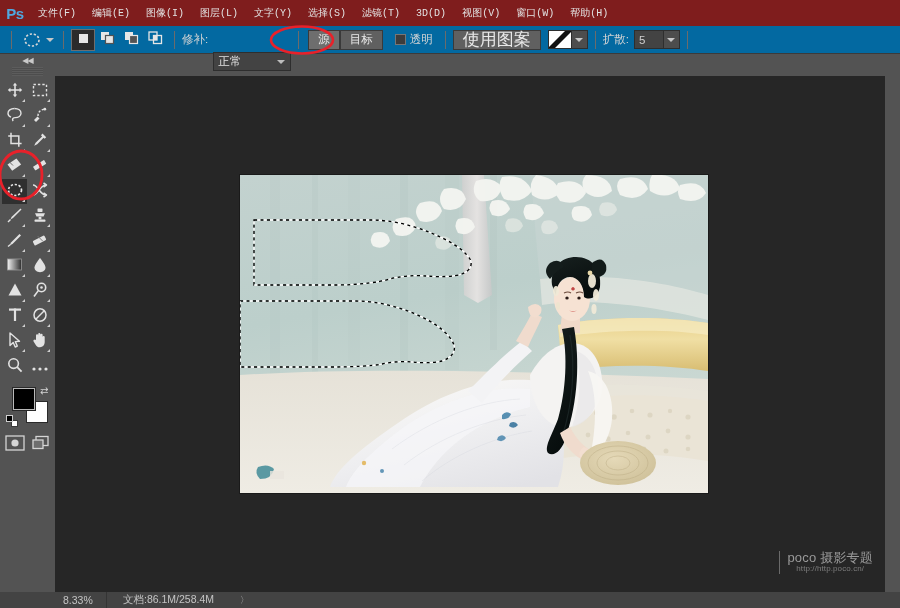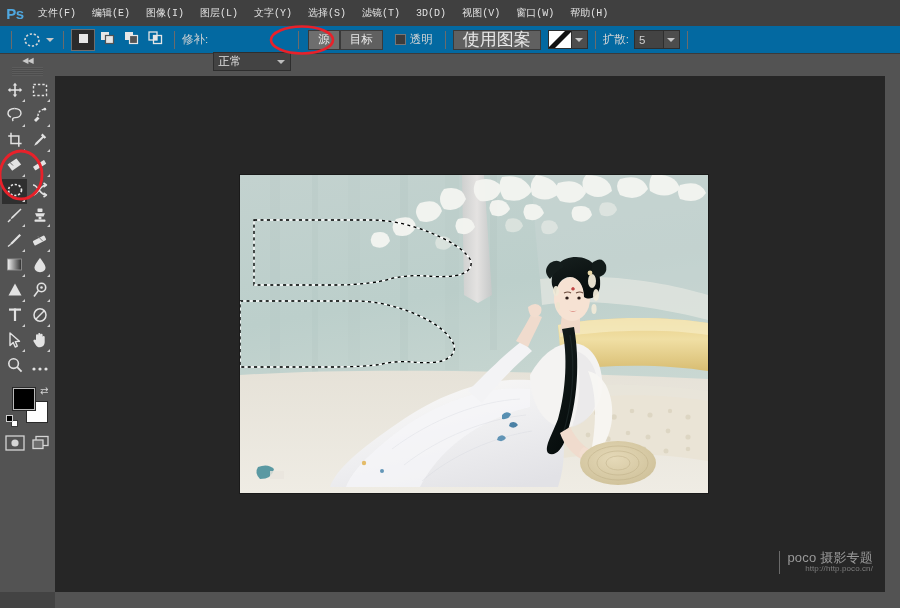--- a/index.html
+++ b/index.html
@@ -8,21 +8,21 @@
     overflow: hidden;
     background: #535353;
     font-family: "Liberation Sans", "DejaVu Sans", sans-serif;
     -webkit-font-smoothing: antialiased;
   }
   #app { position: relative; width: 900px; height: 608px; }
 
   
   .menubar {
     position: absolute; left: 0; top: 0; width: 900px; height: 26px;
-    background: #404040;
+    background: #7f1d1d;
     display: flex; align-items: center;
   }
   .ps-logo {
     width: 30px; height: 26px;
     display: flex; align-items: center; justify-content: center;
     color: #4fa8e0; font-size: 15px; font-weight: bold;
     letter-spacing: -0.5px;
     font-family: "Liberation Sans", sans-serif;
   }
   .menu-item {
@@ -191,21 +191,21 @@
     position: absolute; left: 185px; top: 99px;
     width: 468px; height: 318px;
     overflow: hidden;
     box-shadow: 0 0 0 1px #1a1a1a;
     background: #cfd9d4;
   }
   .photo svg { display: block; width: 468px; height: 318px; }
 
   .watermark {
     position: absolute; right: 12px; bottom: 18px;
-    text-align: right; line-height: 1.1;
+    text-align: center; line-height: 1.1;
     border-left: 1px solid #6a6a6a;
     padding-left: 7px;
   }
   .wm-1 { color: #9a9a9a; font-size: 13px; letter-spacing: 0.2px; }
   .wm-2 { color: #7d7d7d; font-size: 8px; letter-spacing: 0.1px; }
 
   
   .rightstrip {
     position: absolute; left: 885px; top: 54px; width: 15px; height: 536px;
     background: #535353;
@@ -813,20 +813,27 @@
 
     <div class="watermark">
       <div class="wm-1">poco 摄影专题</div>
       <div class="wm-2">http://http.poco.cn/</div>
     </div>
   </div>
 
   <div class="rightstrip"></div>
 
   <div class="bottomleft"></div>
+  <div class="statusbar">
+    <div class="sb-zoom">8.33%</div>
+    <div class="sb-doc">
+      <span>文档:86.1M/258.4M</span>
+      <span class="sb-arrow">〉</span>
+    </div>
+  </div>
 
   <div class="annot" style="left:268px; top:24px; width:68px; height:32px;">
     <svg width="68" height="32" viewBox="0 0 68 32">
       <ellipse cx="34" cy="16" rx="31" ry="13.5" fill="none" stroke="#e8212a" stroke-width="2.6"></ellipse>
     </svg>
   </div>
 
   <div class="annot" style="left:0px; top:148px; width:50px; height:54px;">
     <svg width="50" height="54" viewBox="0 0 50 54">
       <ellipse cx="21" cy="27" rx="21" ry="24" fill="none" stroke="#e8212a" stroke-width="2.8"></ellipse>

